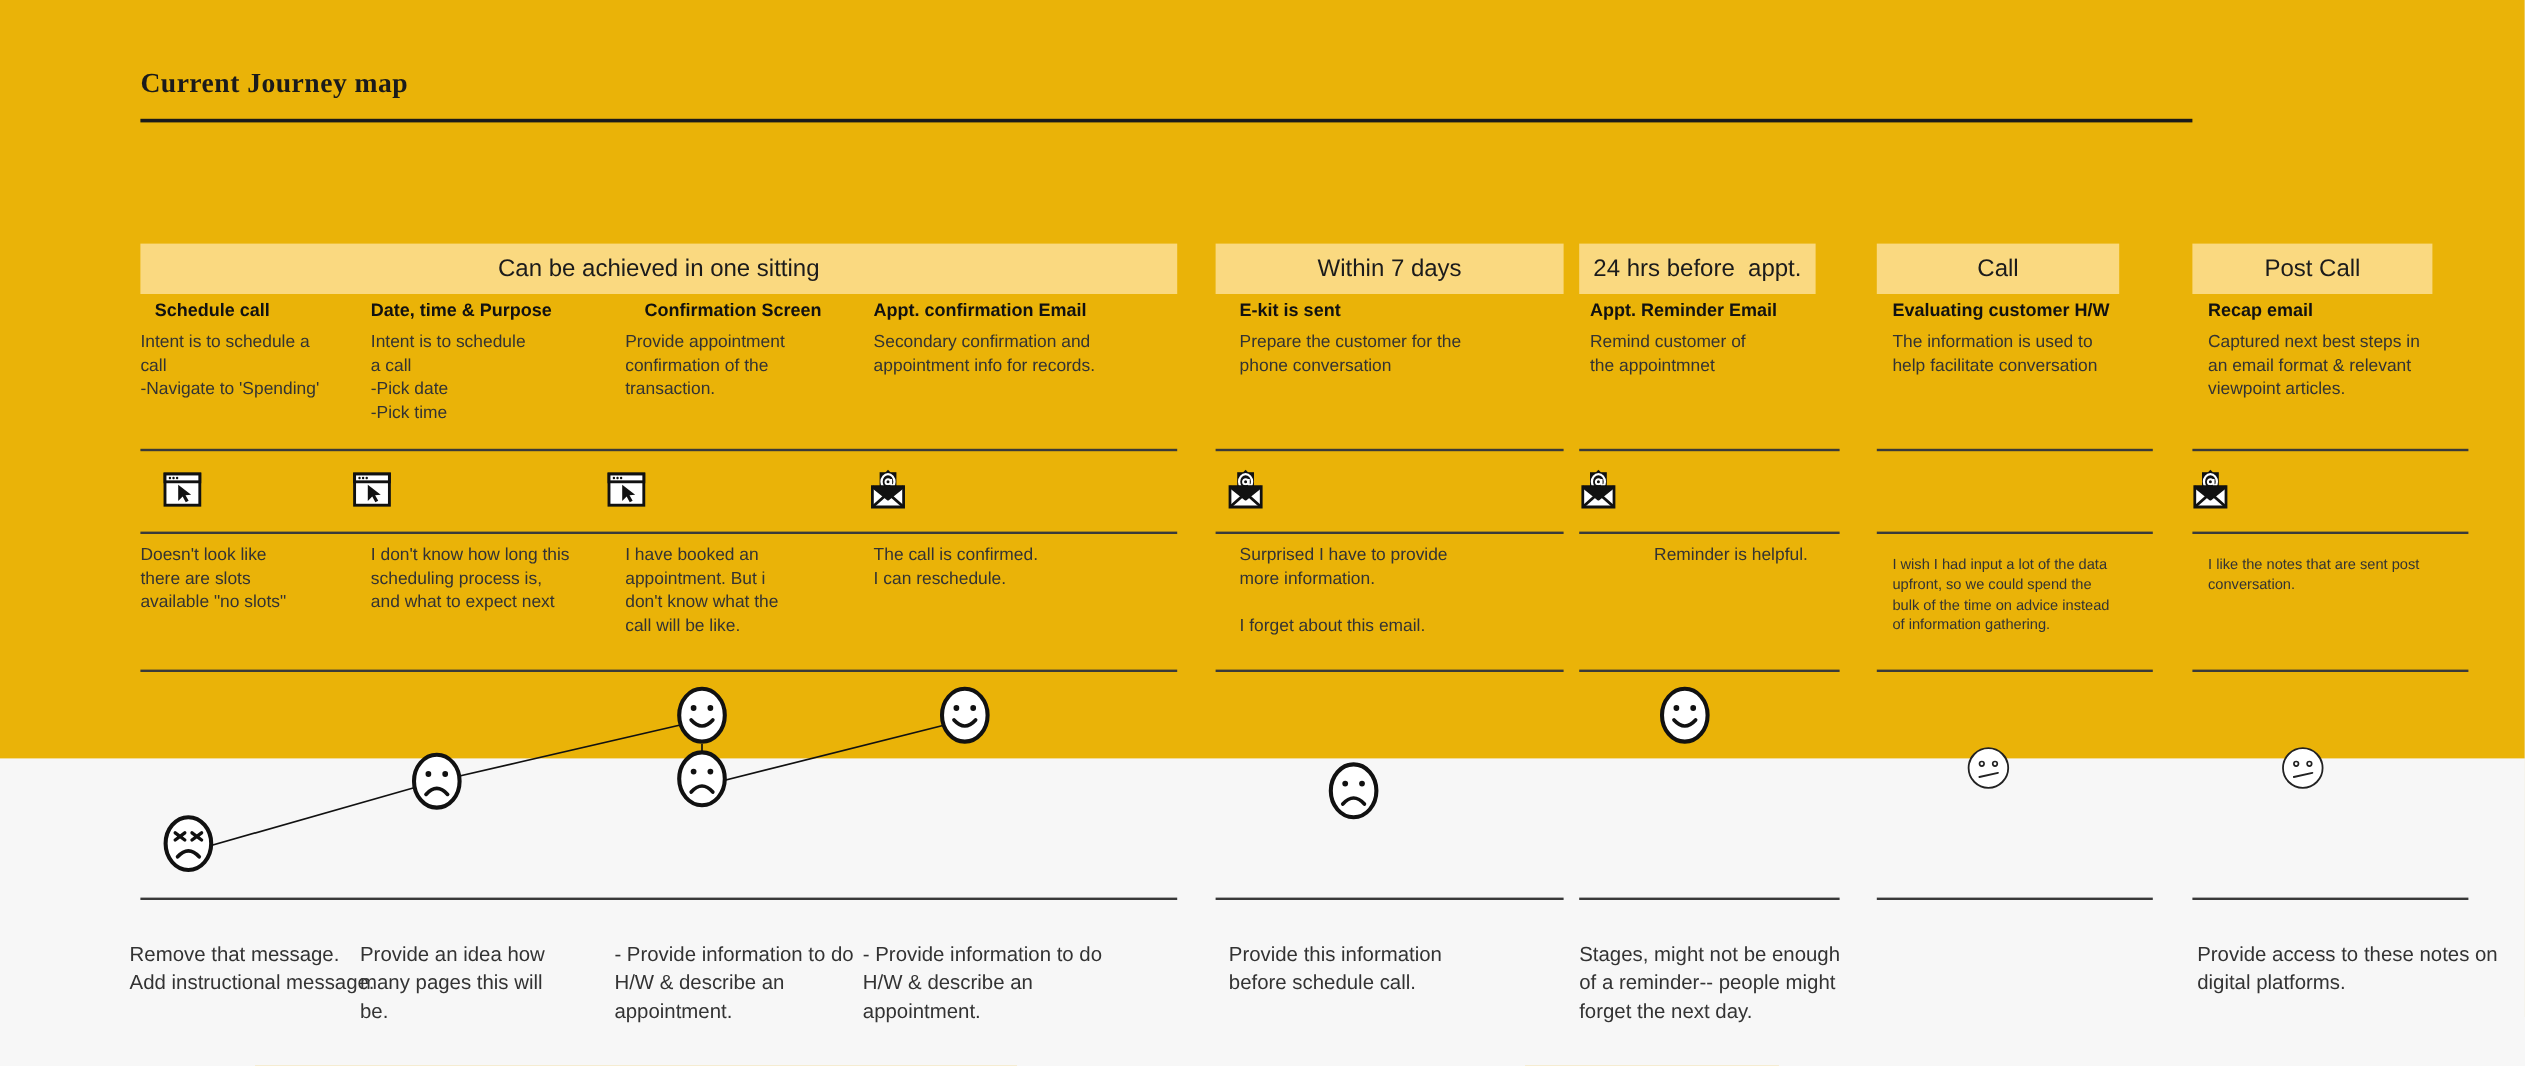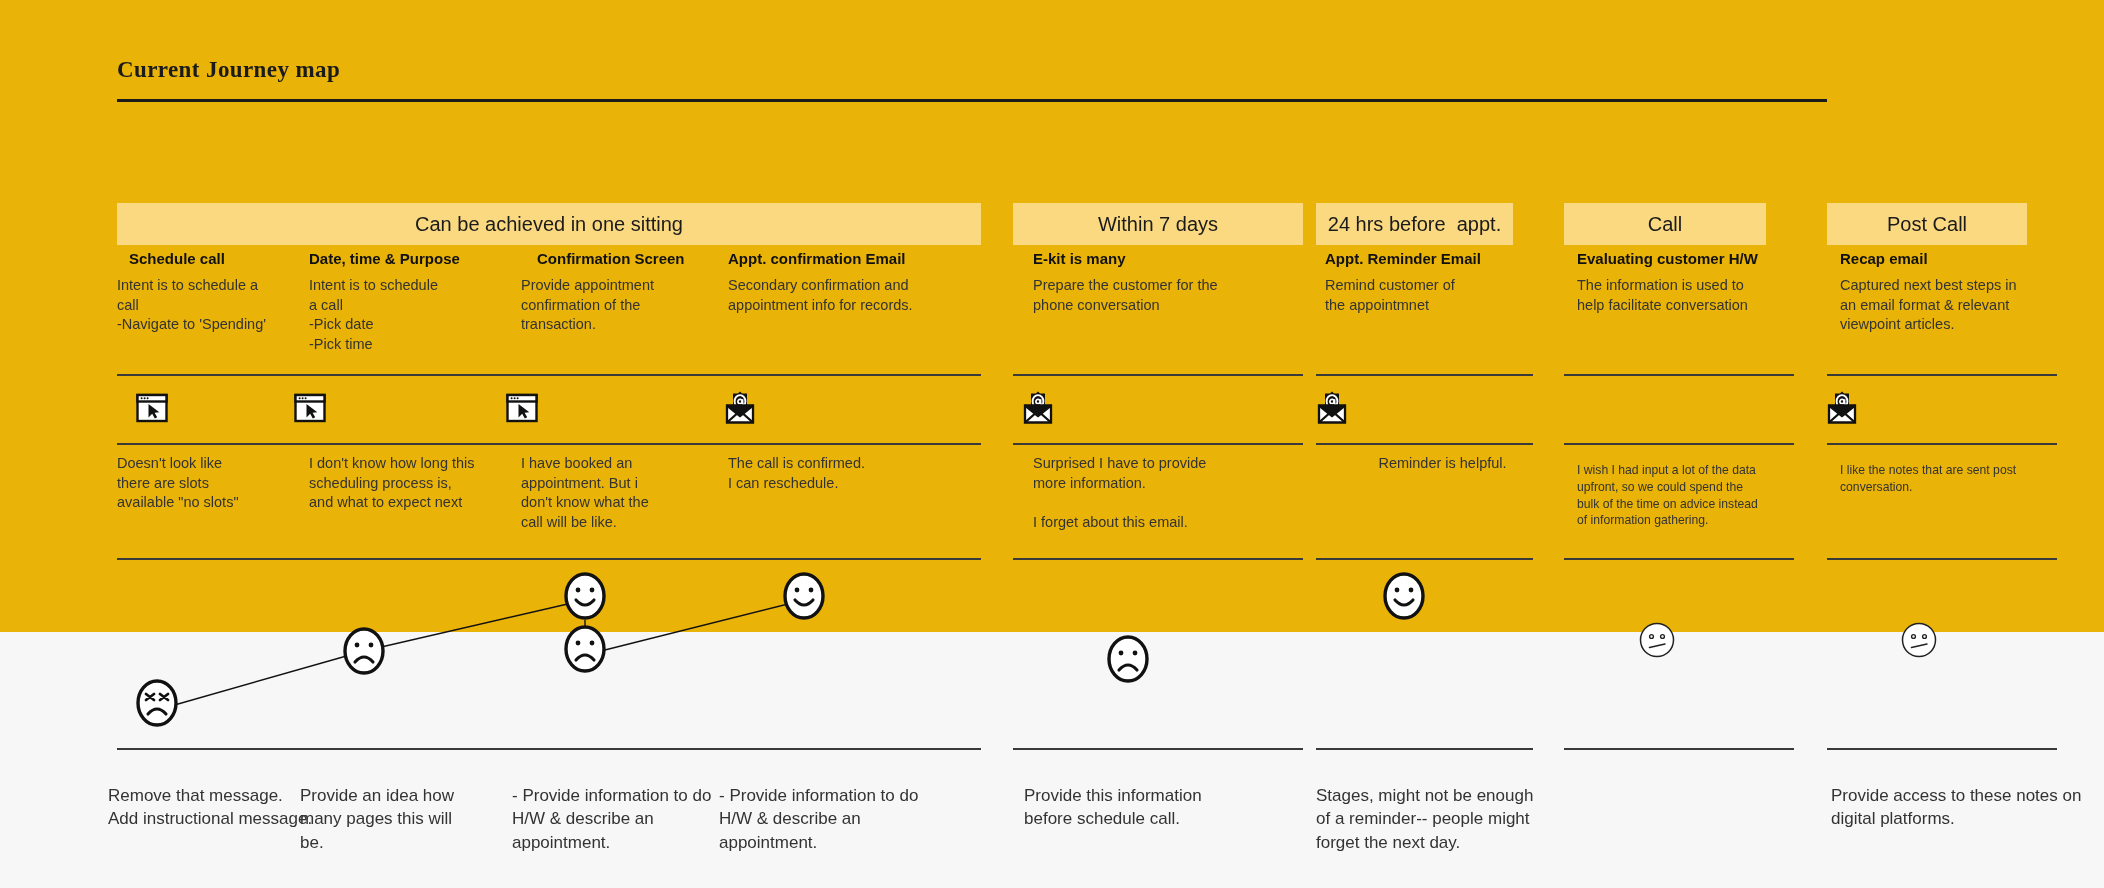--- a/index.html
+++ b/index.html
@@ -142,21 +142,21 @@
       </div>
       <div class="think-text" style="left: 728px; top: 454px; width: 260px;">
         <div>The call is confirmed.</div>
         <div>I can reschedule.</div>
       </div>
       <div class="opp-text" style="left: 719px; top: 784px; width: 280px;">
         <div>- Provide information to do</div>
         <div>H/W &amp; describe an</div>
         <div>appointment.</div>
       </div>
-      <div class="stage-name" style="left: 1033px; top: 250px;">E-kit is many</div>
+      <div class="stage-name" style="left: 1033px; top: 250px;">E-kit is sent</div>
       <div class="goal-text" style="left: 1033px; top: 276px; width: 250px;">
         <div>Prepare the customer for the</div>
         <div>phone conversation</div>
       </div>
       <div class="think-text" style="left: 1033px; top: 454px; width: 270px;">
         <div>Surprised I have to provide</div>
         <div>more information.</div>
         <div>&nbsp;</div>
         <div>I forget about this email.</div>
       </div>

